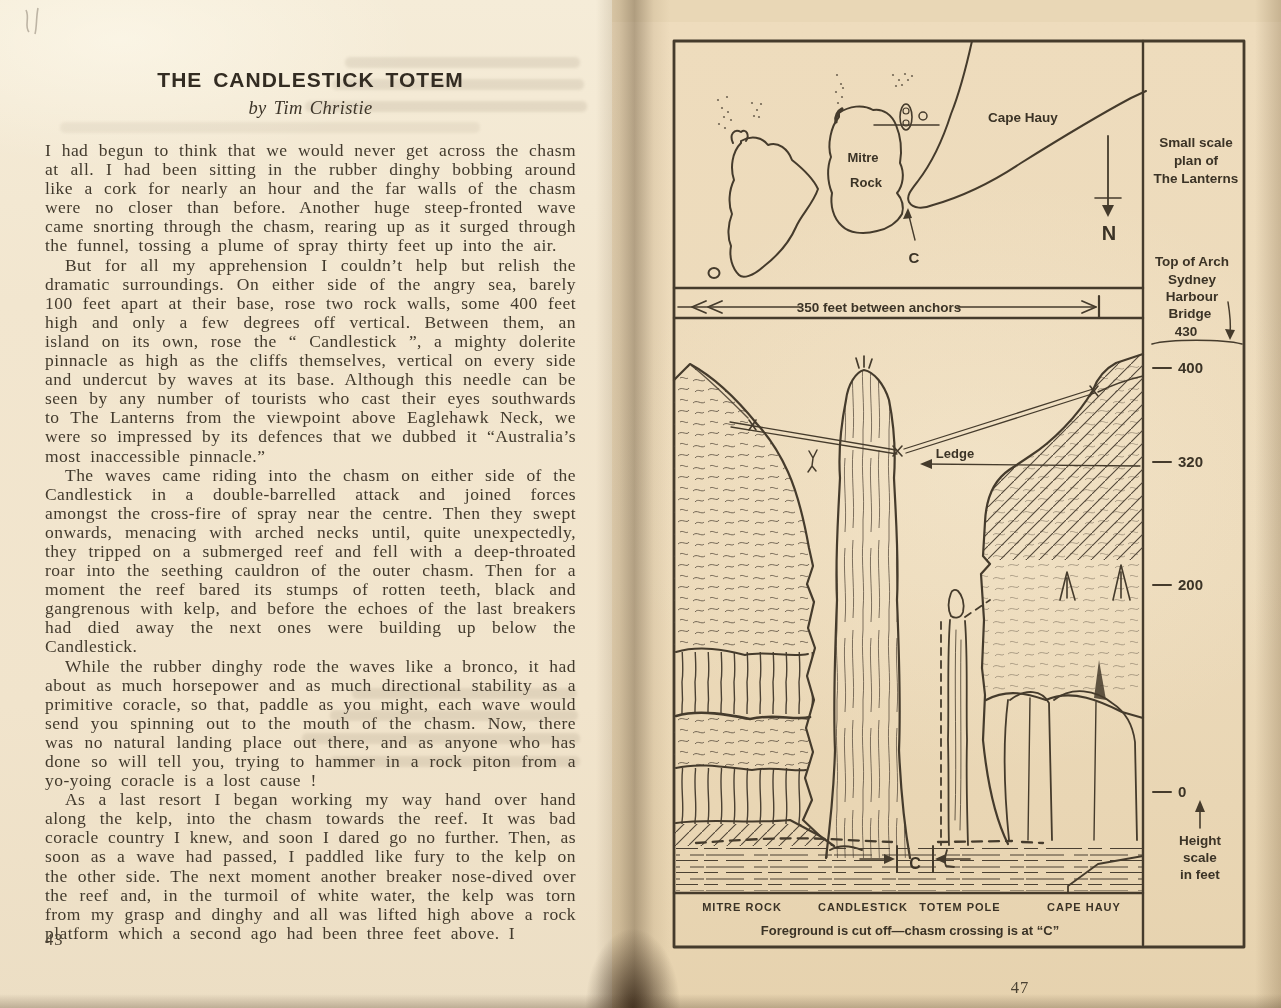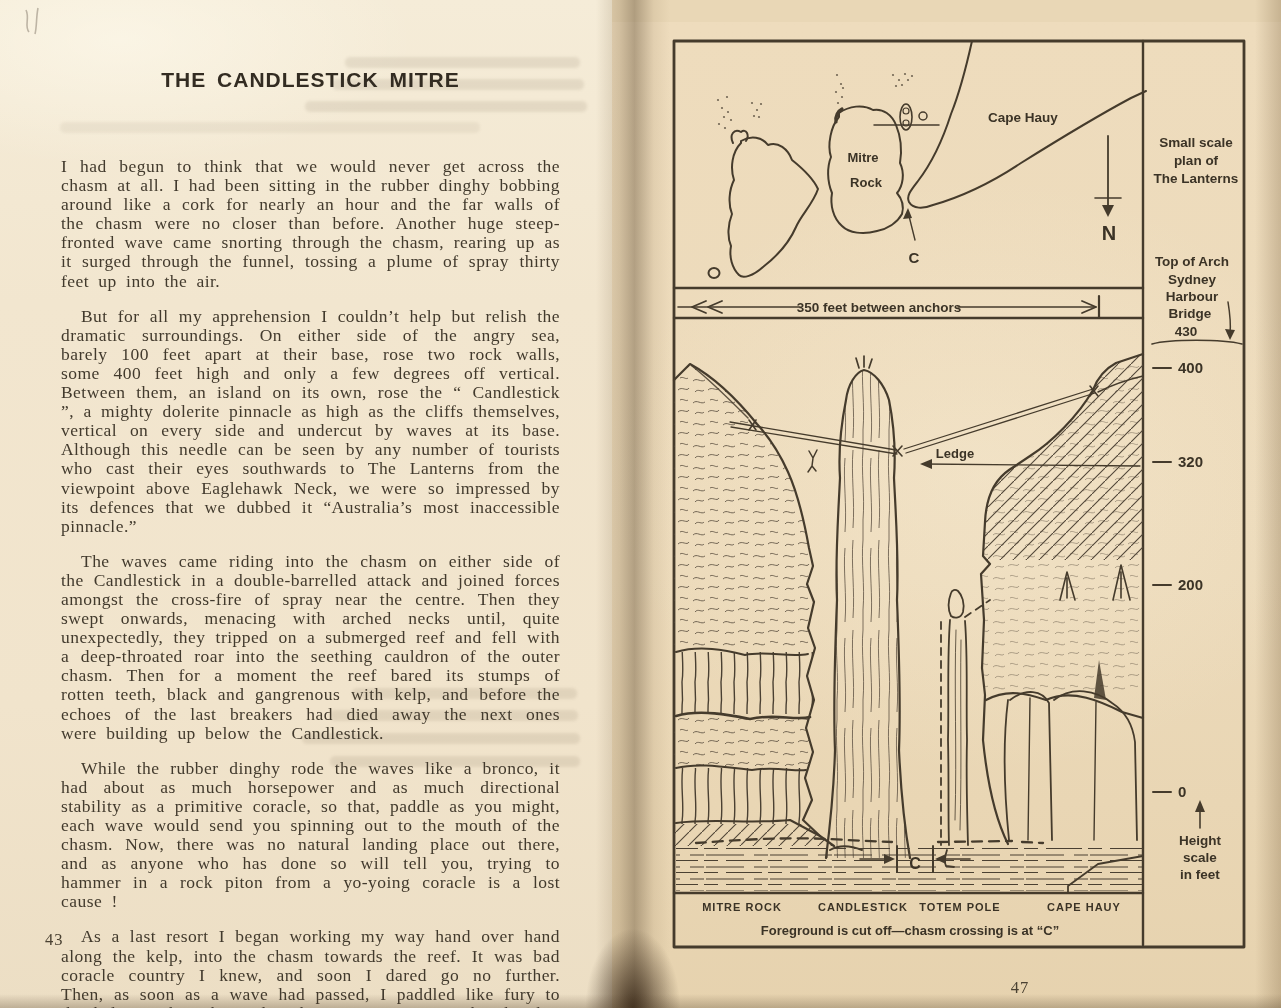--- a/index.html
+++ b/index.html
@@ -25,21 +25,21 @@
     background:linear-gradient(0deg, rgba(70,52,30,.28), rgba(70,52,30,0));}
   
   #title{position:absolute;left:45px;top:68px;width:531px;text-align:center;
     font-family:"Liberation Sans",sans-serif;font-weight:bold;font-size:21px;
     letter-spacing:1px;word-spacing:4px;color:#332c22;}
   #byline{position:absolute;left:45px;top:98px;width:531px;text-align:center;
     font-style:italic;font-size:18.5px;color:#3e362a;letter-spacing:.4px;word-spacing:2px;}
   #body-col{position:absolute;left:45px;top:141px;width:531px;color:#423a2d;
     font-size:17.5px;line-height:19.1px;text-align:justify;
     letter-spacing:.45px;word-spacing:4.5px;}
-  #body-col p{margin:16px;text-indent:20px;}
+  #body-col p{margin:0;text-indent:20px;}
   #body-col p.first{text-indent:0;}
   .pagenum{position:absolute;font-size:16.5px;color:#4a4132;letter-spacing:1px;}
   #page-43{left:45px;top:930px;width:531px;}
   #page-47{left:985px;top:956px;width:70px;text-align:center;}
   
   .ghost{position:absolute;height:11px;border-radius:5px;background:#6f5f48;
     opacity:.12;filter:blur(1.6px);pointer-events:none;}
   
   #figure-svg{position:absolute;left:660px;top:28px;}
   .ink{stroke:#453b2c;fill:none;stroke-linecap:round;stroke-linejoin:round;}
@@ -65,21 +65,22 @@
     <div class="ghost" style="left:60px;top:122px;width:420px;opacity:.08;"></div>
     <div class="ghost" style="left:352px;top:688px;width:225px;"></div>
     <div class="ghost" style="left:330px;top:710px;width:248px;"></div>
     <div class="ghost" style="left:302px;top:733px;width:278px;"></div>
     <div class="ghost" style="left:330px;top:756px;width:250px;"></div>
 
     <svg style="position:absolute;left:12px;top:2px;" width="60" height="40">
       <path d="M14,8 C18,16 12,24 17,30 M26,6 C24,16 25,24 23,32" stroke="#8d8172" stroke-width="1.6" fill="none" opacity=".55"></path>
     </svg>
 
-    <div id="title">THE CANDLESTICK MITRE</div>
+    <div id="title">THE CANDLESTICK TOTEM</div>
+    <div id="byline">by Tim Christie</div>
 
     <div id="body-col">
       <p class="first">I had begun to think that we would never get across the chasm at all. I had been sitting in the rubber dinghy bobbing around like a cork for nearly an hour and the far walls of the chasm were no closer than before. Another huge steep-fronted wave came snorting through the chasm, rearing up as it surged through the funnel, tossing a plume of spray thirty feet up into the air.</p>
       <p>But for all my apprehension I couldn’t help but relish the dramatic surroundings. On either side of the angry sea, barely 100 feet apart at their base, rose two rock walls, some 400 feet high and only a few degrees off vertical. Between them, an island on its own, rose the “ Candlestick ”, a mighty dolerite pinnacle as high as the cliffs themselves, vertical on every side and undercut by waves at its base. Although this needle can be seen by any number of tourists who cast their eyes southwards to The Lanterns from the viewpoint above Eaglehawk Neck, we were so impressed by its defences that we dubbed it “Australia’s most inaccessible pinnacle.”</p>
       <p>The waves came riding into the chasm on either side of the Candlestick in a double-barrelled attack and joined forces amongst the cross-fire of spray near the centre. Then they swept onwards, menacing with arched necks until, quite unexpectedly, they tripped on a submerged reef and fell with a deep-throated roar into the seething cauldron of the outer chasm. Then for a moment the reef bared its stumps of rotten teeth, black and gangrenous with kelp, and before the echoes of the last breakers had died away the next ones were building up below the Candlestick.</p>
       <p>While the rubber dinghy rode the waves like a bronco, it had about as much horsepower and as much directional stability as a primitive coracle, so that, paddle as you might, each wave would send you spinning out to the mouth of the chasm. Now, there was no natural landing place out there, and as anyone who has done so will tell you, trying to hammer in a rock piton from a yo-yoing coracle is a lost cause !</p>
       <p>As a last resort I began working my way hand over hand along the kelp, into the chasm towards the reef. It was bad coracle country I knew, and soon I dared go no further. Then, as soon as a wave had passed, I paddled like fury to the kelp on the other side. The next moment another breaker nose-dived over the reef and, in the turmoil of white water, the kelp was torn from my grasp and dinghy and all was lifted high above a rock platform which a second ago had been three feet above. I</p>
     </div>
 
     <div id="page-43" class="pagenum">43</div>

